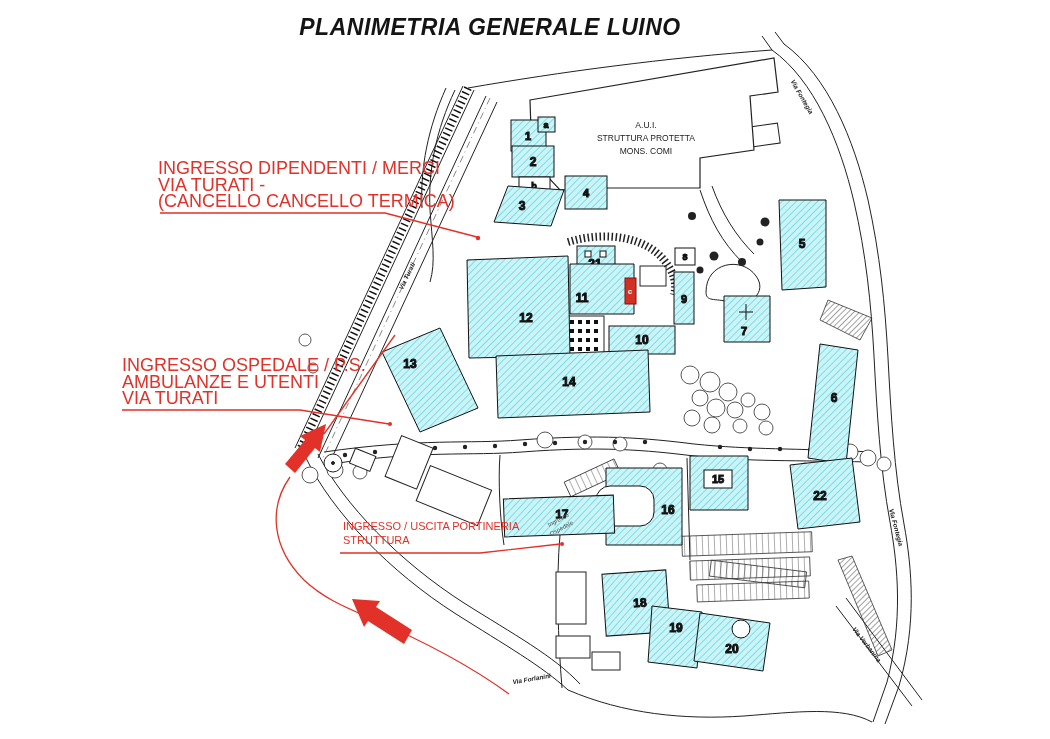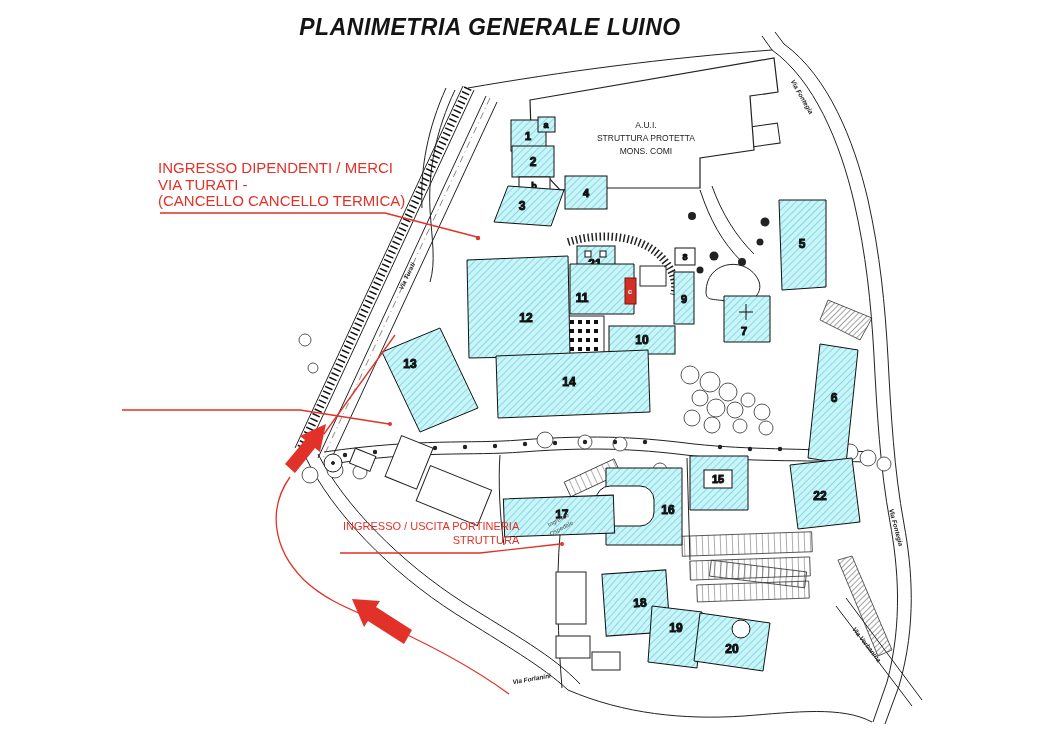--- a/index.html
+++ b/index.html
@@ -1,22 +1,22 @@
 <!DOCTYPE html>
 <html><head>
 <meta charset="utf-8">
 <style>
   html,body{margin:0;padding:0;background:#ffffff;}
   #stage{position:relative;width:932px;height:739px;background:#fff;overflow:hidden;
          font-family:"Liberation Sans", sans-serif;}
   #map-title{position:absolute;top:14px;left:0;width:980px;text-align:center;margin:0;
              font-size:23px;font-style:italic;font-weight:bold;color:#141414;letter-spacing:.5px;}
-  .red-ann{position:absolute;color:#e23128;font-size:15px;line-height:16.5px;font-weight:400;}
+  .red-ann{position:absolute;color:#e23128;font-size:18px;line-height:16.5px;font-weight:400;}
   .red-ann span{display:block;white-space:nowrap;}
-  #ann-gatehouse{font-size:11px;line-height:13.5px;text-align:right;}
+  #ann-gatehouse{font-size:11px;line-height:13.5px;}
   svg{position:absolute;top:0;left:0;}
   text{font-family:"Liberation Sans", sans-serif;}
   .bnum{font-weight:bold;fill:#111;}
   .street{font-size:6.5px;font-weight:bold;font-style:italic;fill:#222;}
 </style>
 </head>
 <body>
 
 <div id="stage">
 
@@ -313,19 +313,24 @@
       <polygon points="404,644 368,621 364,627 352,599 380,601 376,607 412,630" fill="#e23128" stroke="none"></polygon>
     </g>
   </svg>
 
   <div class="red-ann" style="left:158px;top:160px;">
     <span>INGRESSO DIPENDENTI / MERCI</span>
     <span>VIA TURATI -</span>
     <span>(CANCELLO CANCELLO TERMICA)</span>
   </div>
 
+  <div class="red-ann" style="left:122px;top:357px;">
+    <span>INGRESSO OSPEDALE / P.S.</span>
+    <span>AMBULANZE E UTENTI</span>
+    <span>VIA TURATI</span>
+  </div>
 
   <div class="red-ann" id="ann-gatehouse" style="left:343px;top:520px;">
     <span>INGRESSO / USCITA PORTINERIA</span>
     <span>STRUTTURA</span>
   </div>
 
 </div>
 
 </body></html>

